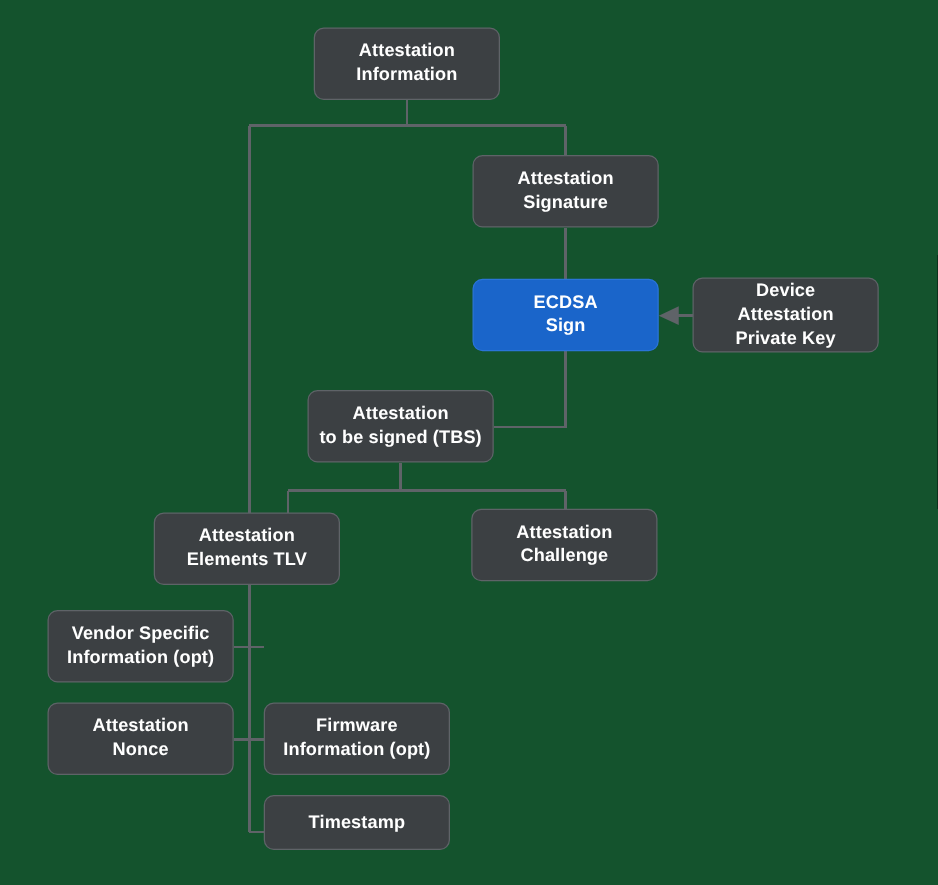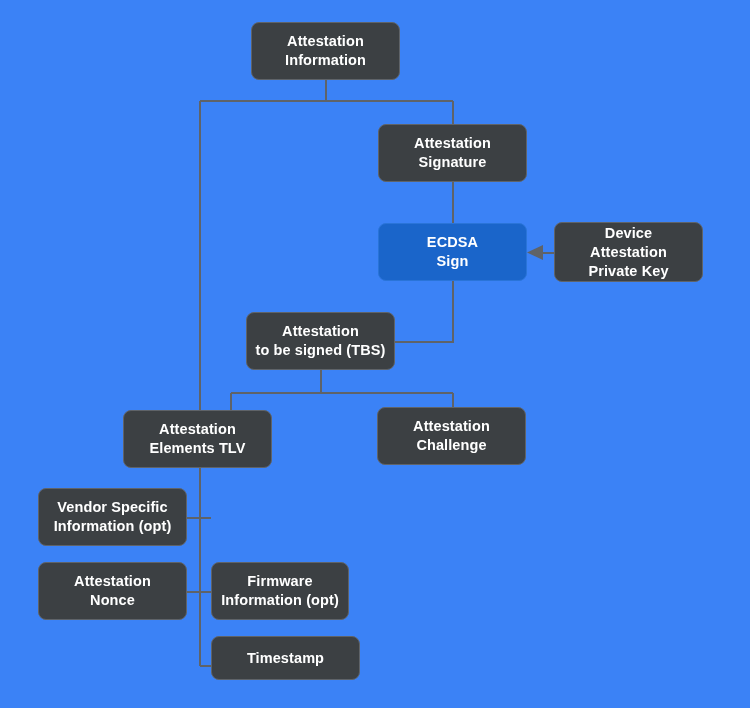--- a/index.html
+++ b/index.html
@@ -10,21 +10,21 @@
   body {
     width: 750px;
     height: 708px;
     font-family: "Liberation Sans", sans-serif;
     overflow: hidden;
   }
   #diagram {
     position: relative;
     width: 750px;
     height: 708px;
-    background: #3b82f6;
+    background: #14532d;
   }
   #edges {
     position: absolute;
     left: 0;
     top: 0;
     width: 750px;
     height: 708px;
     pointer-events: none;
   }
   .node {
@@ -140,21 +140,21 @@
     <span class="node-label">Vendor Specific
 Information (opt)</span>
   </div>
 
 
   <div class="node" style="left:38px; top:562px; width:149px; height:58px;">
     <span class="node-label">Attestation
 Nonce</span>
   </div>
 
-  <div class="node" style="left:211px; top:562px; width:138px; height:58px;">
+  <div class="node" style="left:211px; top:562px; width:149px; height:58px;">
     <span class="node-label">Firmware
 Information (opt)</span>
   </div>
 
   <div class="node" style="left:211px; top:636px; width:149px; height:44px;">
     <span class="node-label">Timestamp</span>
   </div>
 
 </div>
 

